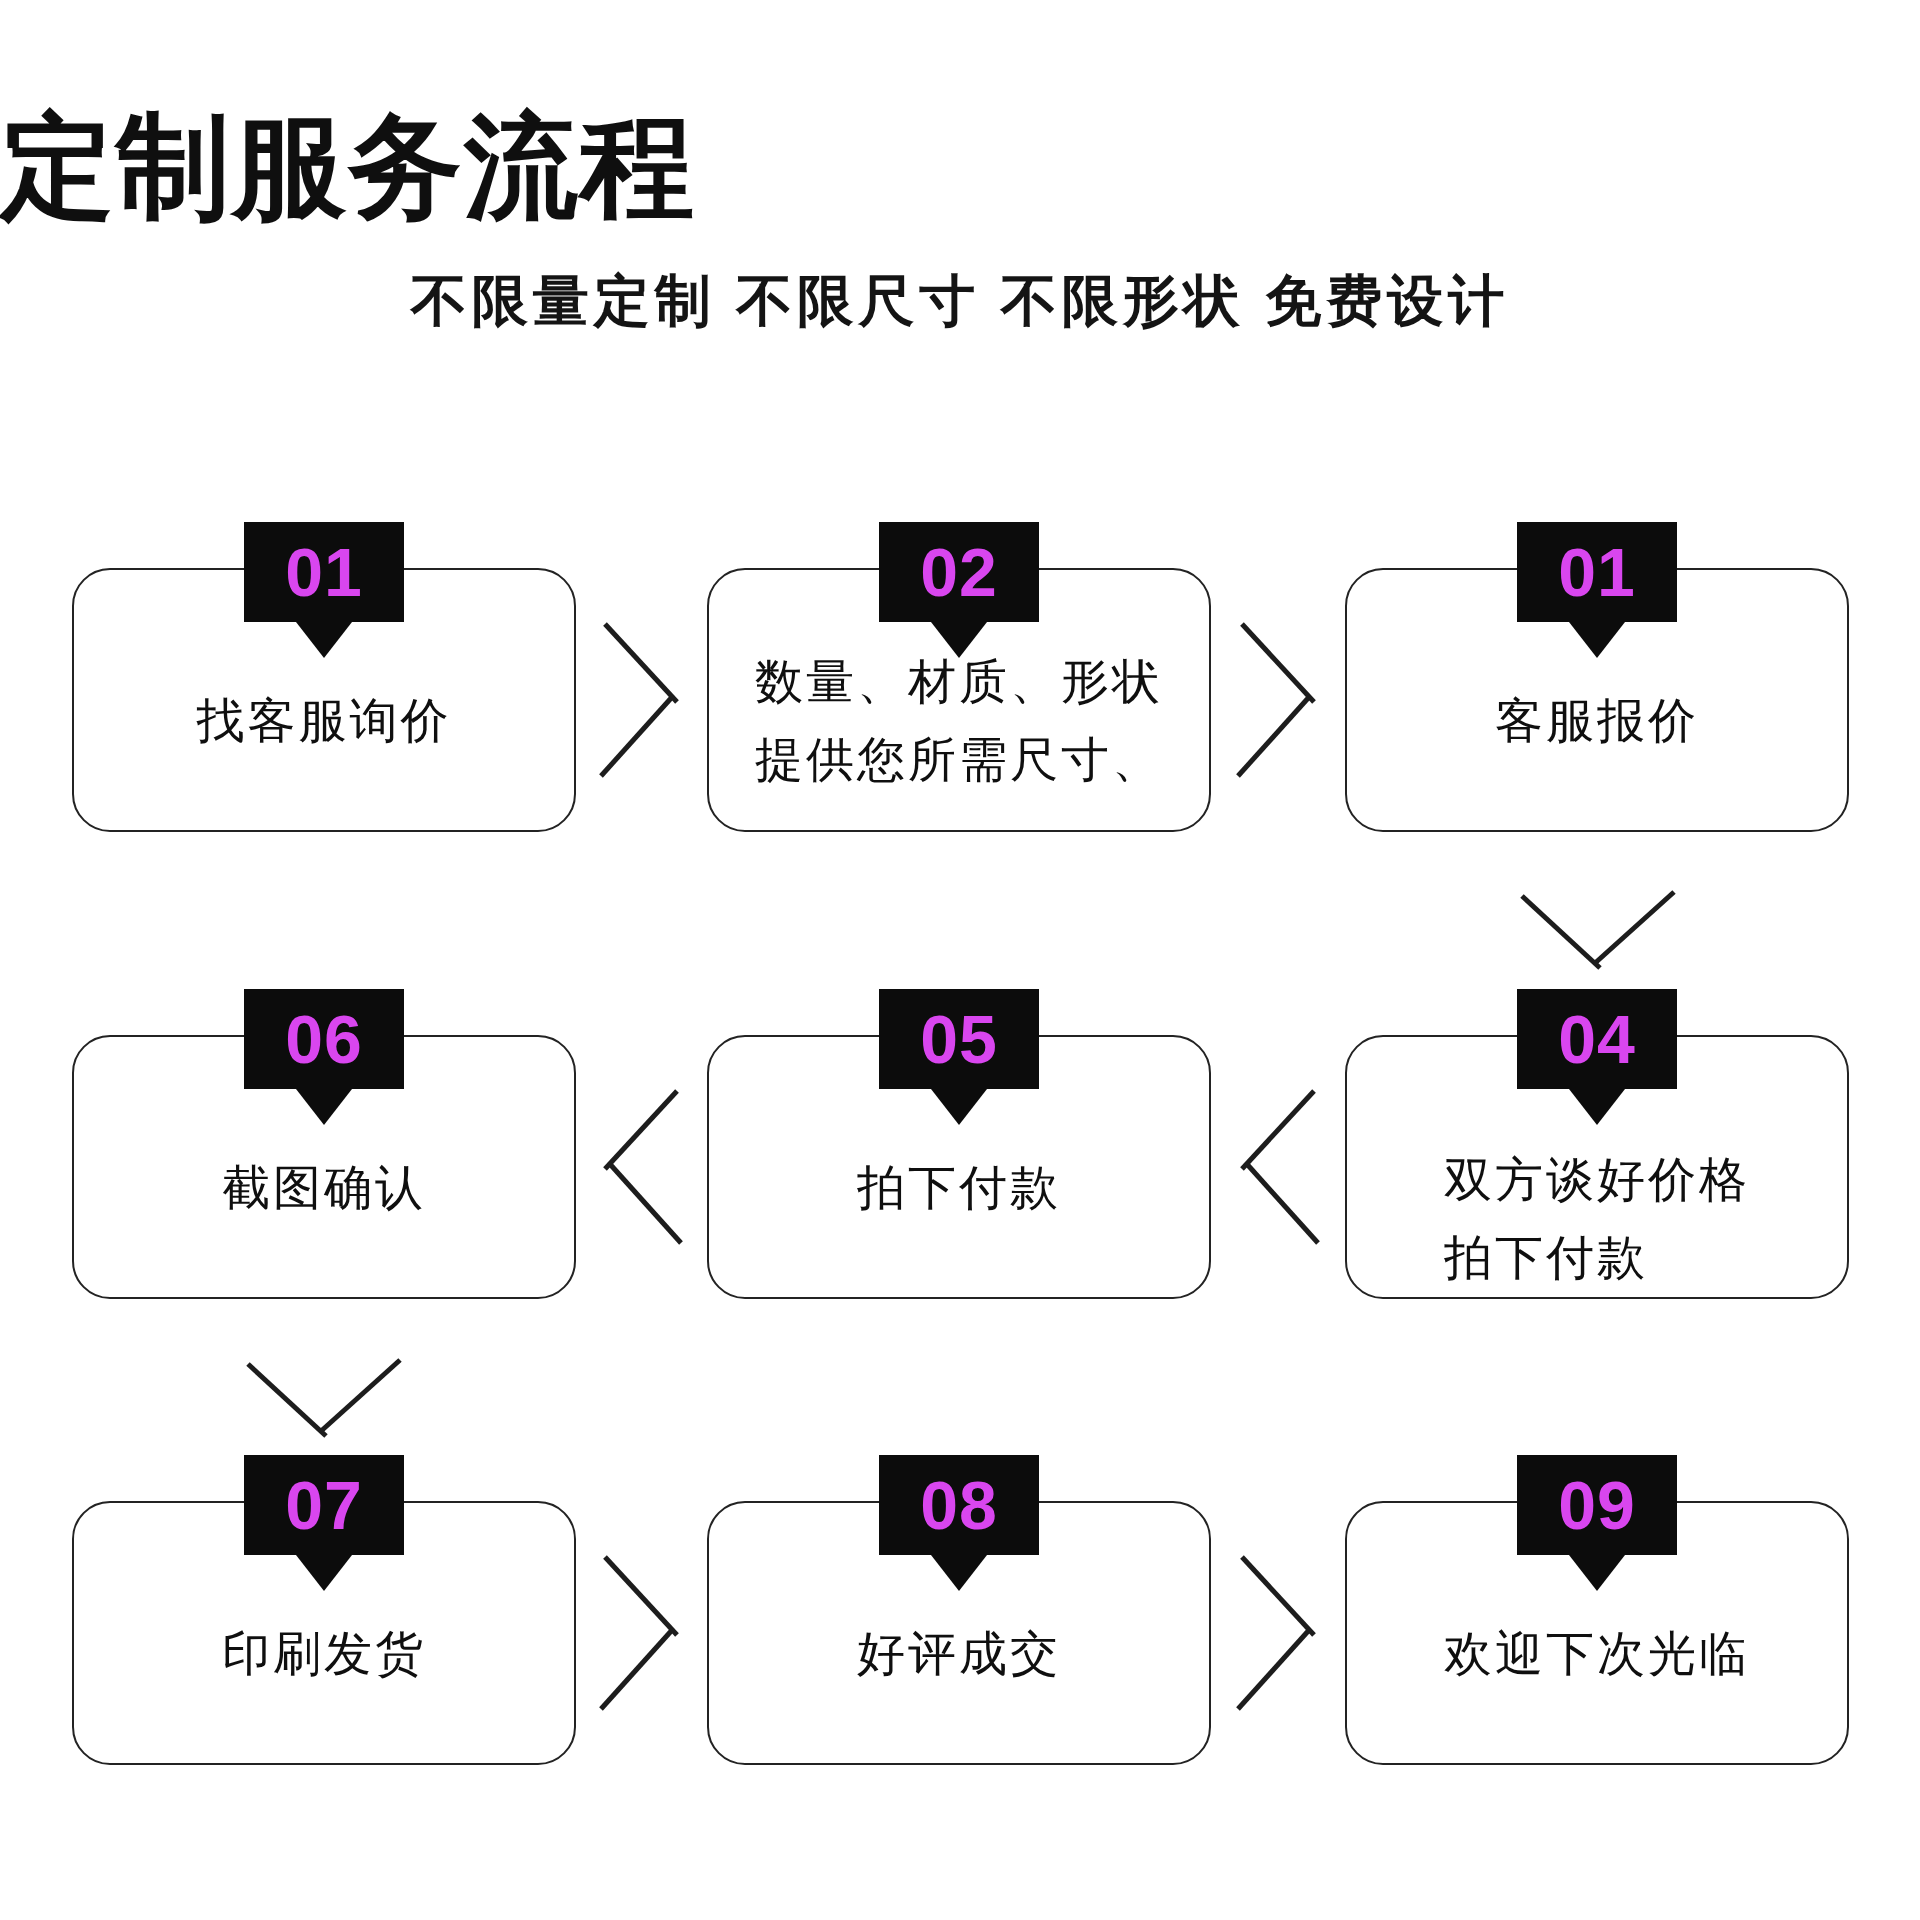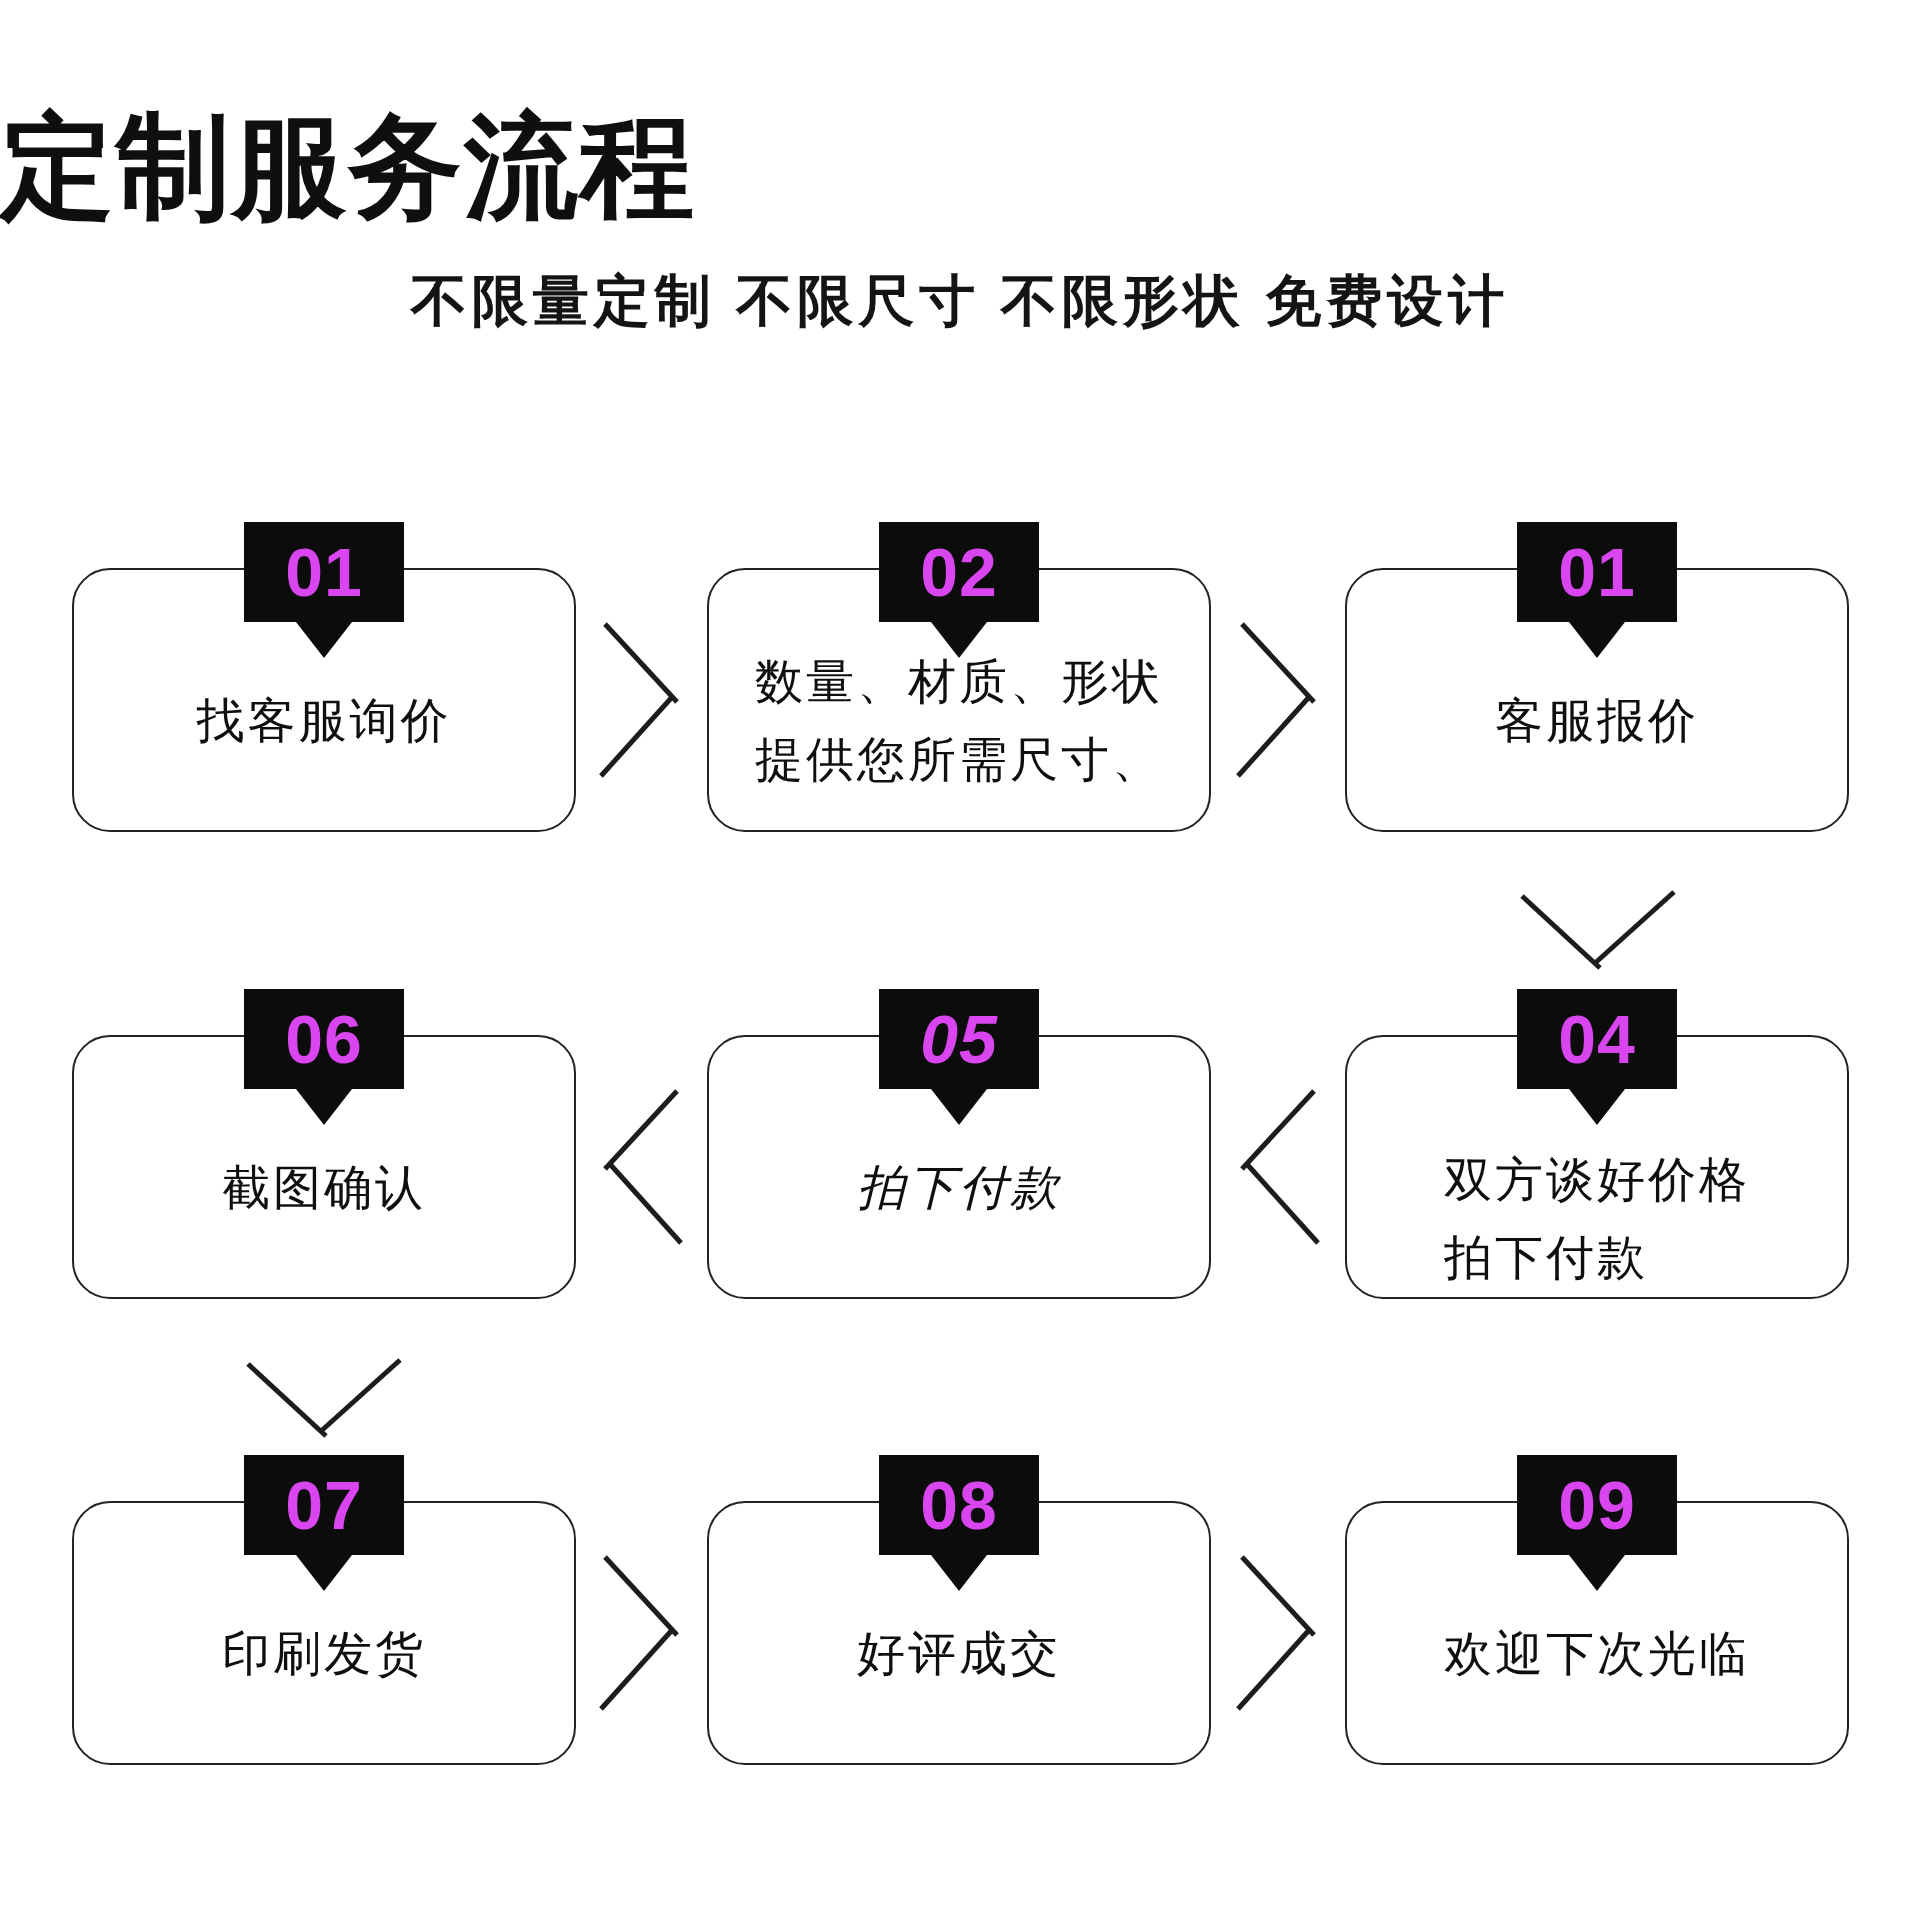--- a/index.html
+++ b/index.html
@@ -34,21 +34,21 @@
     border-radius:38px;
     background:#ffffff;
     box-sizing:border-box;
     display:flex;align-items:center;justify-content:center;
     padding-top:42px;
   }
   .pos-r1c1{left:72px;top:568px;}
   .pos-r1c2{left:707px;top:568px;align-items:center;}
   .pos-r1c3{left:1345px;top:568px;}
   .pos-r2c1{left:72px;top:1035px;}
-  .pos-r2c2{left:707px;top:1035px;font-style:italic;}
+  .pos-r2c2{left:707px;top:1035px;}
   .pos-r2c3{left:1345px;top:1035px;align-items:flex-end;}
   .pos-r3c1{left:72px;top:1501px;}
   .pos-r3c2{left:707px;top:1501px;}
   .pos-r3c3{left:1345px;top:1501px;}
   .step-badge{
     position:absolute;
     top:-48px;left:50%;
     transform:translateX(-50%);
     width:160px;height:100px;
     background:#0c0c0c;

